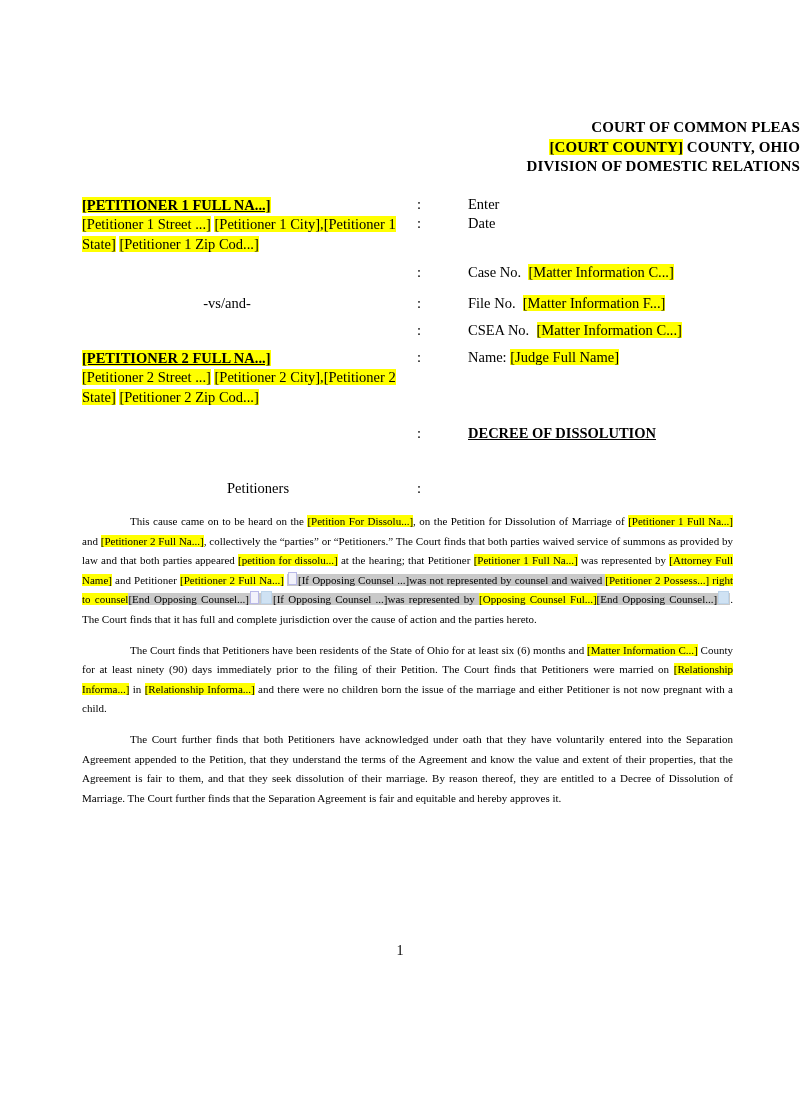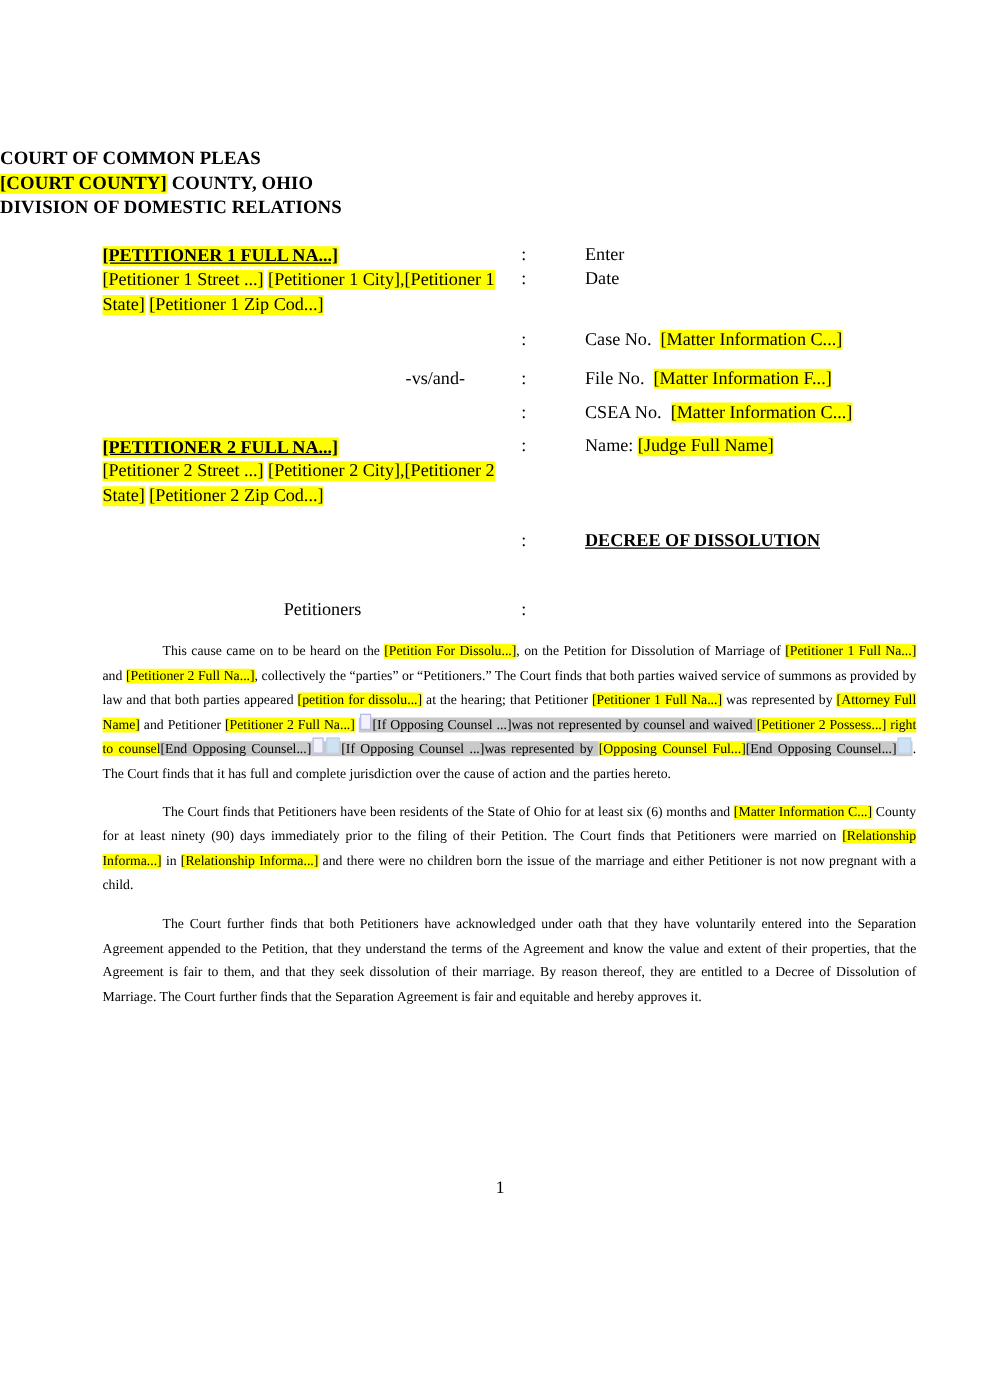--- a/index.html
+++ b/index.html
@@ -48,21 +48,21 @@
     vertical-align: -1px;
     margin: 0 1px;
   }
 
   
   .doc-header {
     position: absolute;
     left: 0;
     top: 118px;
     width: 800px;
-    text-align: left;
+    text-align: right;
     font-weight: bold;
     font-size: 15px;
     line-height: 19.5px;
     letter-spacing: 0.1px;
   }
   .doc-header div { white-space: nowrap; }
 
   
   .caption {
     position: absolute;
@@ -90,21 +90,21 @@
 
   .party-name {
     font-weight: bold;
     text-decoration: underline;
     line-height: 19px;
   }
   .party-addr {
     line-height: 19.5px;
   }
   .vs-line {
-    text-align: right;
+    text-align: center;
     width: 290px;
     margin-left: 0;
   }
   .petitioners-label {
     padding-left: 145px;
   }
   .decree-title {
     font-weight: bold;
     text-decoration: underline;
     padding-left: 25px;

